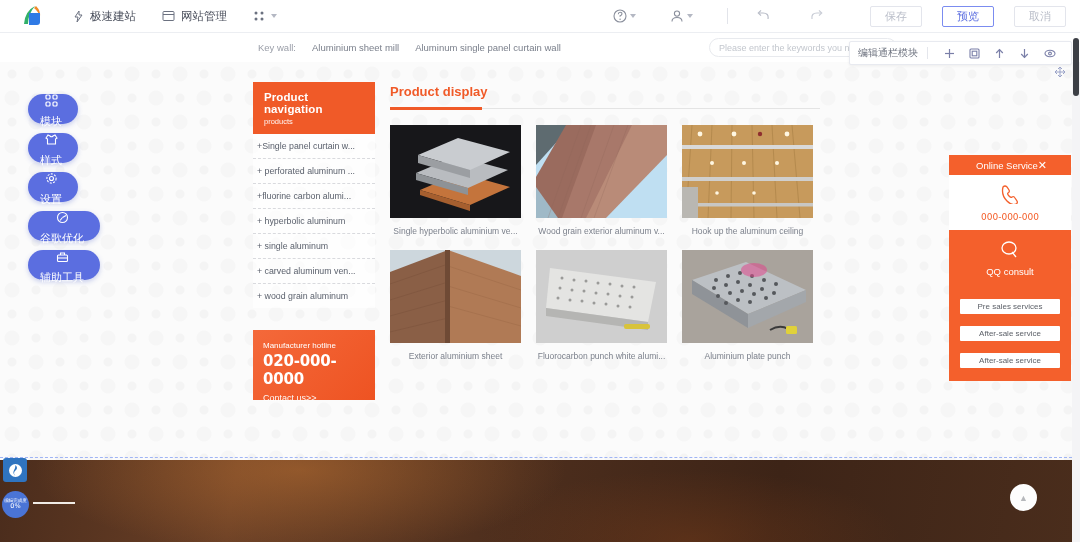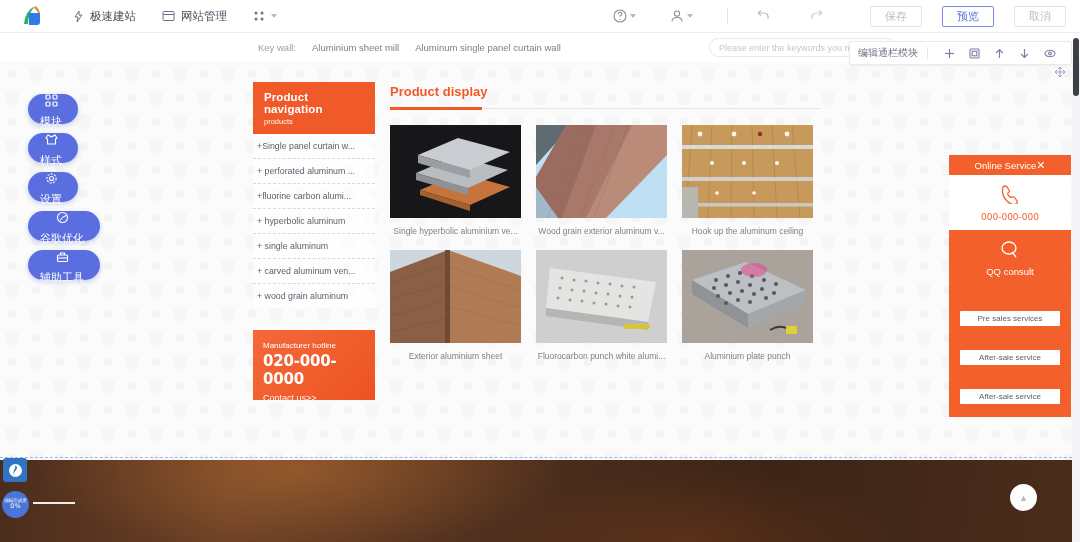--- a/index.html
+++ b/index.html
@@ -151,32 +151,32 @@
     margin-top: 8px; font-size: 8.5px; color: #7c818c; text-align: center;
     white-space: nowrap; overflow: hidden; text-overflow: ellipsis;
   }
 
   
   .svc {
     position: absolute; right: 9px; top: 155px; width: 122px; z-index: 45;
     background: #f4602c;
   }
   .svc-head {
-    height: 20px; display: flex; align-items: center; justify-content: center;
-    padding: 0 16px; color: #fff; font-size: 9.5px;
+    height: 20px; display: flex; align-items: center; justify-content: flex-end;
+    padding: 0 24px; color: #fff; font-size: 9.5px;
   }
   .svc-phone { background: #fff; padding: 9px 0 8px; text-align: center; }
   .svc-phone .num { color: #f4602c; font-size: 9px; margin-top: 4px; font-family:"DejaVu Sans",sans-serif;}
   .svc-qq { padding: 10px 0 4px; text-align: center; color: #fff; }
   .svc-qq .lbl { font-size: 9.5px; margin-top: 4px; }
   .svc-btns { padding: 6px 11px 13px; }
   .svc-btn {
     background: #fff; color: #5d6169; font-size: 8px; height: 15px;
     display: flex; align-items: center; justify-content: center;
-    margin-top: 24px; border-radius: 1px;
+    margin-top: 12px; border-radius: 1px;
   }
 
   
   .banner {
     position: absolute; left: 0; bottom: 0; width: 1072px; height: 82px;
     overflow: hidden; z-index: 15;
     background:
       radial-gradient(ellipse 380px 120px at 300px 10px, rgba(215,130,55,.40), transparent 70%),
       radial-gradient(ellipse 300px 100px at 690px 80px, rgba(120,60,25,.45), transparent 70%),
       linear-gradient(100deg, #4a2c1c 0%, #6b4026 22%, #4d2e1d 48%, #3d2417 72%, #4a2d1c 100%);

